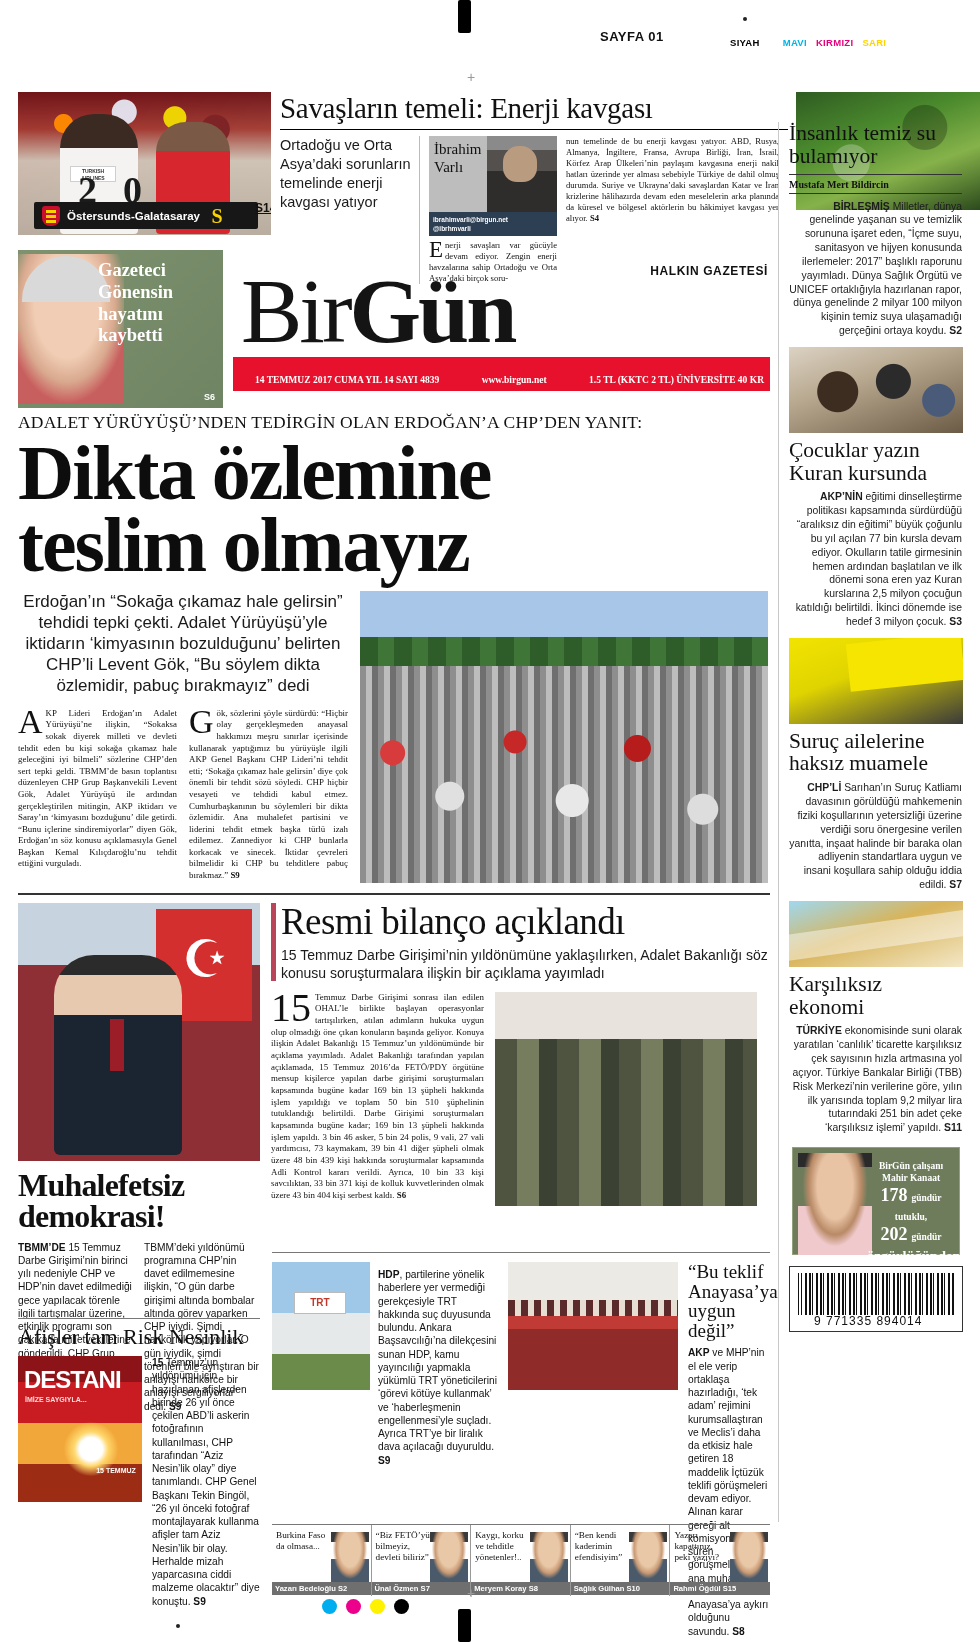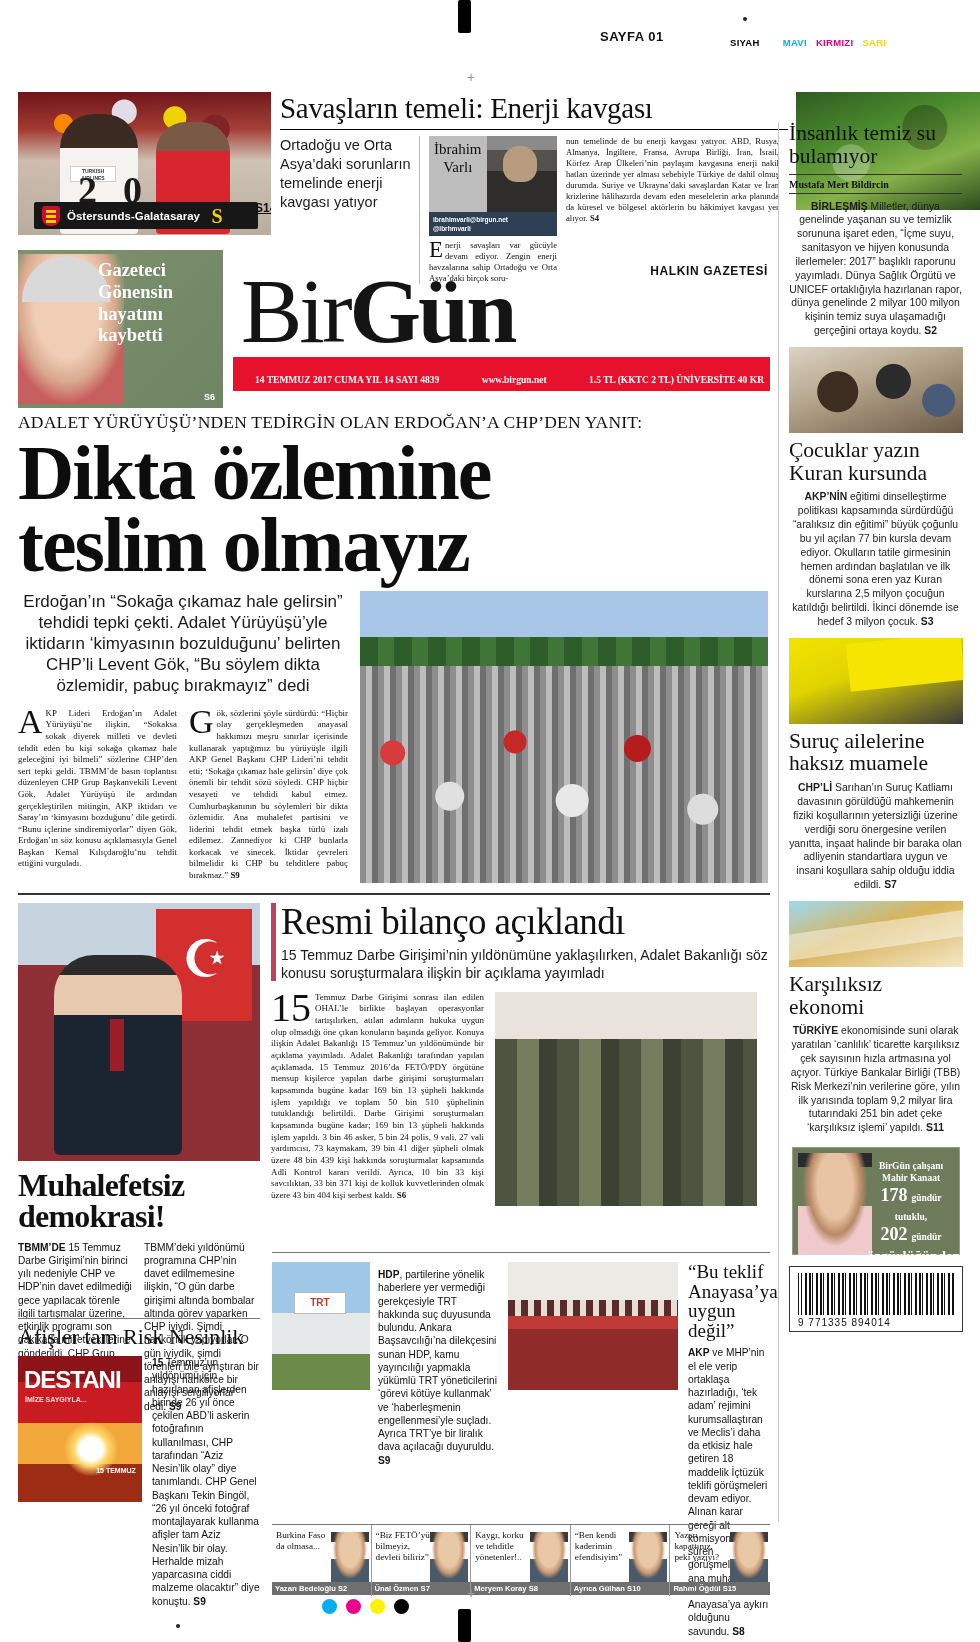--- a/index.html
+++ b/index.html
@@ -54,21 +54,21 @@
   .energy { position: absolute; left: 262px; top: 0; width: 508px; height: 143px; }
   .energy-hl { font-family: "Liberation Serif", serif; font-size: 29px; font-weight: normal; letter-spacing: -.3px;
     border-bottom: 1px solid #000; padding-bottom: 4px; white-space: nowrap; }
   .energy-body { display: flex; margin-top: 6px; gap: 9px; }
   .energy-deck { width: 140px; font-size: 14.5px; line-height: 1.32; color: #1b1b1b; border-right: 1px solid #bbb; padding-right: 7px; }
   .col-author { width: 128px; }
   .author-card { position: relative; width: 128px; height: 76px; background: #bdbdbd; overflow: hidden; }
   .author-photo { position: absolute; right: 0; top: 0; width: 70px; height: 76px;
     background: linear-gradient(180deg,#8a8a8a 0 18%, #53504e 18% 46%, #2f2d2c 46% 100%); }
   .author-photo::before { content:""; position:absolute; left: 16px; top: 10px; width: 34px; height: 36px; background: #b99b80; border-radius: 16px 16px 14px 14px; }
-  .author-name { position: absolute; left: 5px; top: 4px; font-family: "Liberation Serif", serif; font-size: 15px; line-height: 1.2; color: #111; text-align: center; }
+  .author-name { position: absolute; left: 5px; top: 4px; font-family: "Liberation Serif", serif; font-size: 15px; line-height: 1.2; color: #111; }
   .author-contact { width: 128px; background: #2d3f52; color: #fff; font-size: 6.5px; font-weight: bold; padding: 3px 4px; line-height: 1.4; }
   .author-lede { font-family: "Liberation Serif", serif; font-size: 8.6px; line-height: 1.26; margin-top: 4px; text-align: justify; }
   .dropcap { float: left; font-family: "Liberation Serif", serif; font-size: 23px; line-height: 18px; padding: 1px 2px 0 0; font-weight: normal; }
   .energy-text { width: 213px; font-family: "Liberation Serif", serif; font-size: 8.6px; line-height: 1.28; text-align: justify; }
 
   .topimg { position: absolute; left: 778px; top: 0; width: 184px; height: 118px;
     background: linear-gradient(160deg,#2f5c22 0%, #4b8a2d 35%, #86b24a 65%, #2b4a1c 100%); }
   .topimg::after { content:""; position:absolute; inset:0;
     background: radial-gradient(circle at 30% 60%, rgba(255,255,255,.25) 0 18px, transparent 19px),
                 radial-gradient(circle at 70% 30%, rgba(0,0,0,.25) 0 22px, transparent 23px); }
@@ -95,21 +95,21 @@
   .redbar-inner { position: absolute; left: 16px; top: 0; width: 521px; height: 34px; display: flex;
     align-items: flex-end; justify-content: space-between; padding: 0 6px 6px 6px; color: #fff;
     font-family: "Liberation Serif", serif; font-size: 9.5px; font-weight: bold; }
   .redbar-mid { font-weight: bold; }
 
   
   .rail { position: absolute; left: 778px; top: 122px; width: 184px; height: 1400px; border-left: 1px solid #c9c9c9; padding-left: 10px; }
   .rail-hl { font-family: "Liberation Serif", serif; font-size: 21.5px; line-height: 1.06; font-weight: normal; color: #111; }
   .rail-by { font-family: "Liberation Serif", serif; font-size: 10px; font-weight: bold; padding: 4px 0 3px;
     border-top: 1px solid #333; border-bottom: 1px solid #333; margin: 6px 0 6px; }
-  .rail-body { font-size: 10.4px; line-height: 1.33; text-align: center; color: #1c1c1c; }
+  .rail-body { font-size: 10.4px; line-height: 1.33; text-align: right; color: #1c1c1c; }
   .rail-body b { font-weight: bold; }
   .rail-img { width: 174px; height: 86px; }
   .img-kuran { background: linear-gradient(160deg,#dcd3c4 0%, #b7a78e 40%, #6b5a45 100%); position: relative; overflow:hidden; }
   .img-kuran::after { content:""; position:absolute; inset:0; background:
     radial-gradient(circle at 28% 52%, #3d2d20 0 20px, transparent 21px),
     radial-gradient(circle at 60% 40%, #2b2b2b 0 17px, transparent 18px),
     radial-gradient(circle at 86% 62%, #4a5b7a 0 16px, transparent 17px); }
   .img-suruc { background: linear-gradient(160deg,#f2e400 0%, #e0d400 40%, #3a3a3a 100%); position: relative; overflow:hidden; }
   .img-suruc::after { content:""; position:absolute; left: 34%; top: 0; width: 66%; height: 56%; background: #f6e500; transform: rotate(-6deg); }
   .img-para { background: linear-gradient(160deg,#9fd8f0 0%, #d8b45a 45%, #f3e7c6 100%); position: relative; overflow:hidden; }
@@ -123,21 +123,21 @@
       linear-gradient(180deg, #2a2a2a 0 14%, transparent 14% 52%, #efc9cb 52% 100%); }
   .mahir-txt { position: absolute; right: 5px; top: 14px; width: 88px; color: #fff; text-align: center;
     font-family: "Liberation Serif", serif; font-weight: bold; }
   .mahir-l1 { font-size: 9.5px; line-height: 1.25; }
   .mahir-num { font-size: 18px; }
   .mahir-big { font-size: 14.5px; line-height: 1.12; margin-top: 3px; }
 
   .barcode { width: 174px; height: 66px; margin-top: 8px; border: 1px solid #333; background: #fff; position: relative; }
   .bars { position: absolute; left: 8px; top: 6px; right: 8px; height: 42px;
     background: repeating-linear-gradient(90deg, #111 0 1.5px, #fff 1.5px 3px, #111 3px 4px, #fff 4px 7px, #111 7px 9px, #fff 9px 11px); }
-  .barnum { position: absolute; left: 8px; bottom: 3px; font-size: 10px; letter-spacing: 1px; }
+  .barnum { position: absolute; left: 24px; bottom: 3px; font-size: 12px; letter-spacing: 1px; }
 
   
   .lead { position: absolute; left: 18px; top: 412px; width: 752px; }
   .kicker { font-family: "Liberation Serif", serif; font-size: 17.5px; letter-spacing: .2px; color: #111; white-space: nowrap; }
   .headline { font-family: "Liberation Serif", serif; font-weight: bold; font-size: 78px; line-height: .92;
     letter-spacing: -2px; margin-top: 4px; color: #0d0d0d; }
   .lead-row { display: flex; gap: 12px; margin-top: 10px; }
   .lead-left { width: 330px; }
   .deck { font-size: 17px; line-height: 1.24; text-align: center; color: #1a1a1a; }
   .lead-cols { display: flex; gap: 12px; margin-top: 12px; }
@@ -503,21 +503,21 @@
       <div class="colname"><span>Ünal Özmen</span> <span>S7</span></div>
     </div>
     <div class="colitem">
       <div class="colquote serif">Kaygı, korku ve tehditle yönetenler!..</div>
       <div class="colface"></div>
       <div class="colname"><span>Meryem Koray</span> <span>S8</span></div>
     </div>
     <div class="colitem">
       <div class="colquote serif">“Ben kendi kaderimin efendisiyim”</div>
       <div class="colface"></div>
-      <div class="colname"><span>Ayrıca Gülhan</span> <span>S10</span></div>
+      <div class="colname"><span>Sağlık Gülhan</span> <span>S10</span></div>
     </div>
     <div class="colitem">
       <div class="colquote serif">Yazarı kapattınız, peki yazıyı?</div>
       <div class="colface"></div>
       <div class="colname"><span>Rahmi Öğdül</span> <span>S15</span></div>
     </div>
   </div>
 
   <div class="cmyk">
     <i style="background:#00aeef"></i>

